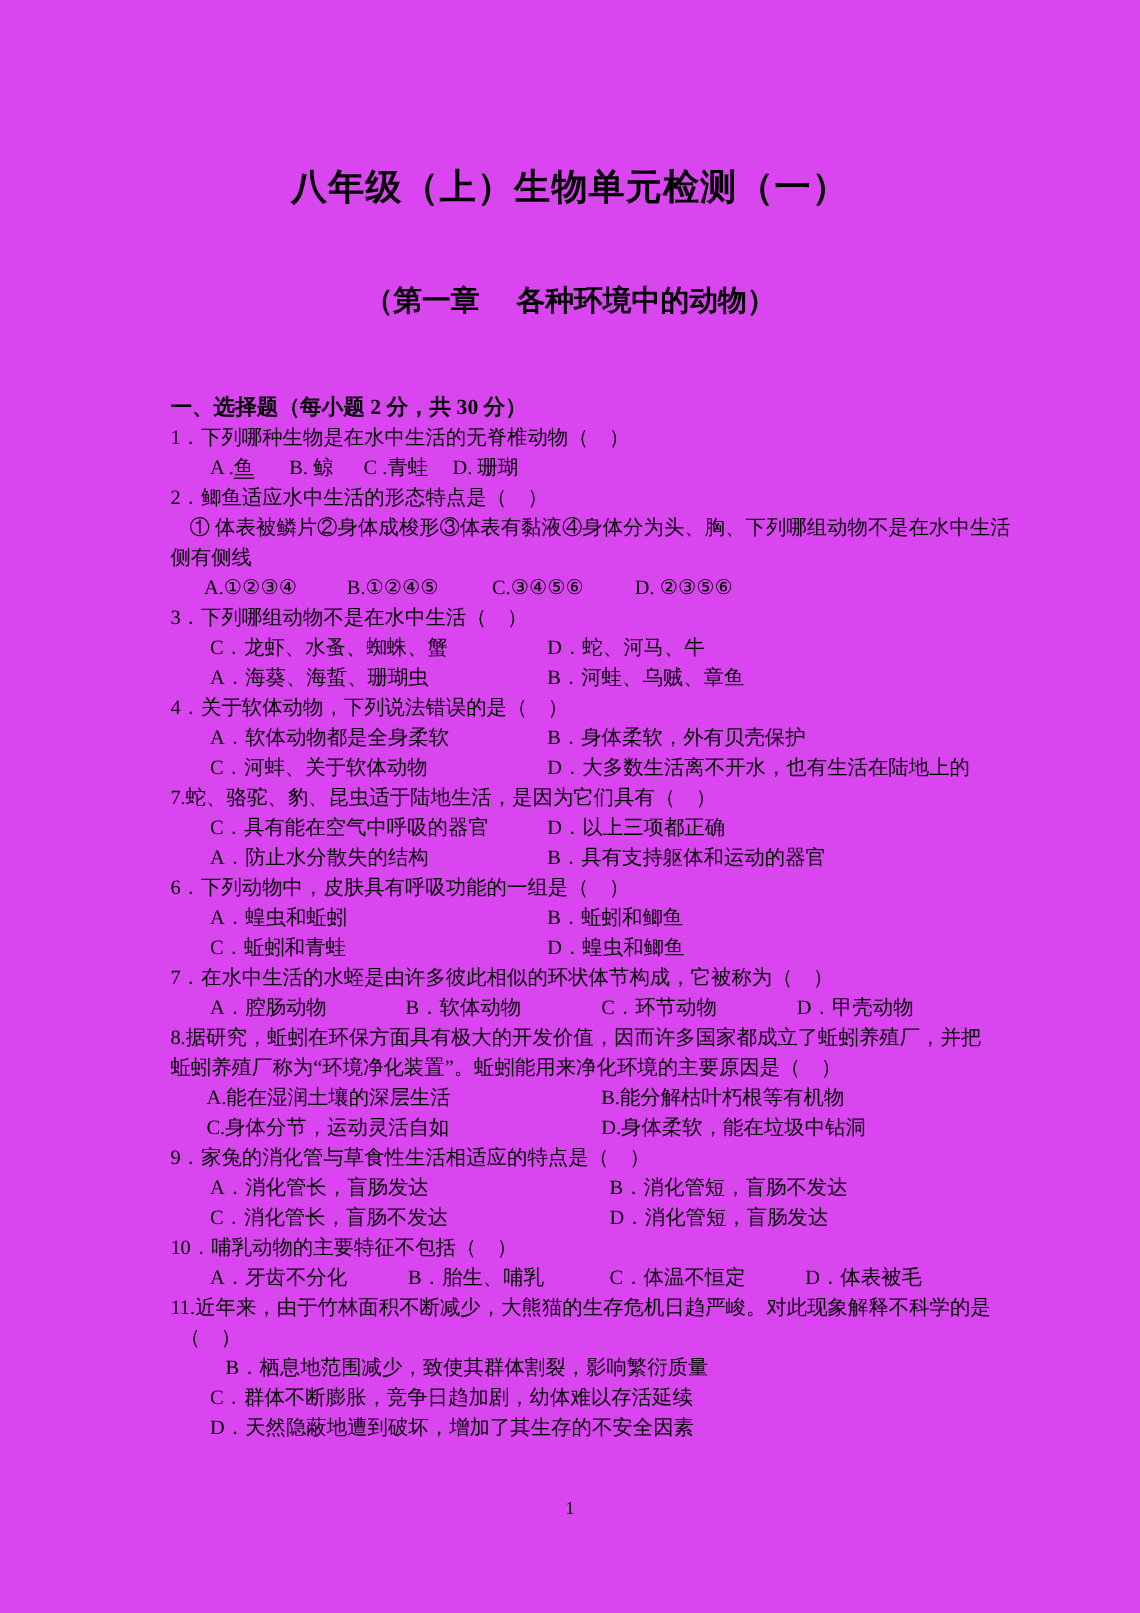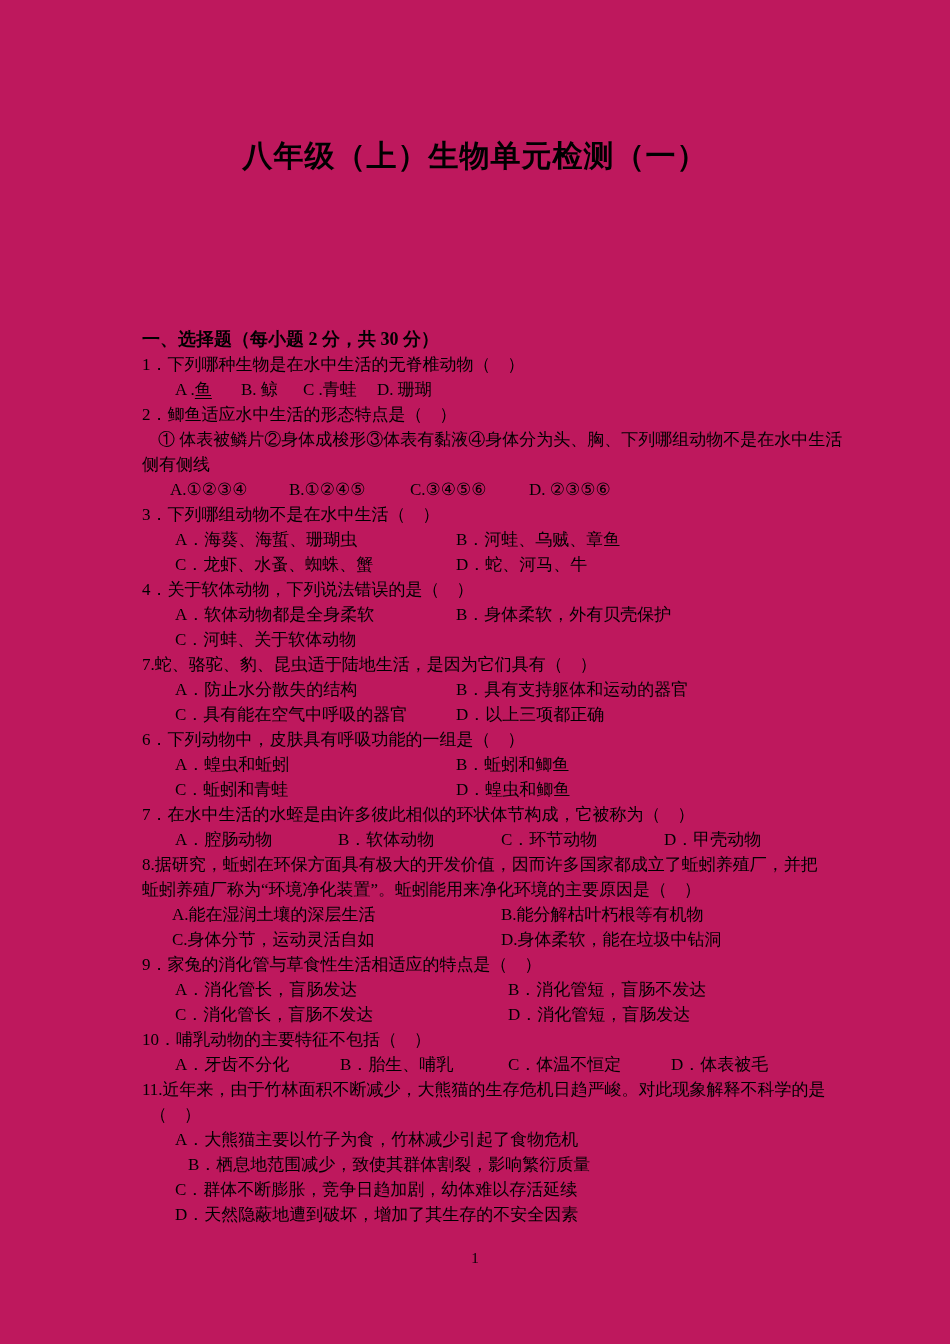--- a/index.html
+++ b/index.html
@@ -1,19 +1,19 @@
 <!DOCTYPE html>
 <html><head>
 <meta charset="utf-8">
 <style>
   html,body{margin:0;padding:0;background:#ffffff;}
   .page{
     position:relative;
     width:950px;height:1344px;
-    background:#be185d;color:#000000;
+    background:#d946ef;color:#000000;
     font-family:"Liberation Serif","DejaVu Serif",serif;
     font-size:17px;
     overflow:hidden;
   }
   .doc-title{
     position:absolute;top:136px;left:0;width:950px;
     text-align:center;
     font-family:"Liberation Sans","DejaVu Sans",sans-serif;
     font-weight:bold;font-size:30px;letter-spacing:1px;
   }
@@ -38,20 +38,21 @@
     position:absolute;top:1250px;left:0;width:950px;
     text-align:center;font-size:15px;
   }
 </style>
 </head>
 <body>
 
 <div class="page">
 
   <div class="doc-title">八年级（上）生物单元检测（一）</div>
+  <div class="doc-subtitle">（第一章　 各种环境中的动物）</div>
 
   <div class="content">
 
     <div class="heading">一、选择题（每小题 2 分，共 30 分）</div>
 
     <div class="line">1．下列哪种生物是在水中生活的无脊椎动物（　）</div>
     <div class="line">
       <span style="left:33px"><span>A .</span><span class="u">鱼</span></span>
       <span style="left:99px">B. 鲸</span>
       <span style="left:161px">C .青蛙</span>
@@ -65,45 +66,46 @@
     <div class="line">侧有侧线</div>
     <div class="line">
       <span style="left:28px">A.①②③④</span>
       <span style="left:147px">B.①②④⑤</span>
       <span style="left:268px">C.③④⑤⑥</span>
       <span style="left:387px">D. ②③⑤⑥</span>
     </div>
 
     <div class="line">3．下列哪组动物不是在水中生活（　）</div>
     <div class="line">
+      <span style="left:33px">C．龙虾、水蚤、蜘蛛、蟹</span>
+      <span style="left:314px">D．蛇、河马、牛</span>
+    </div>
+    <div class="line">
       <span style="left:33px">A．海葵、海蜇、珊瑚虫</span>
       <span style="left:314px">B．河蛙、乌贼、章鱼</span>
-    </div>
-    <div class="line">
-      <span style="left:33px">C．龙虾、水蚤、蜘蛛、蟹</span>
-      <span style="left:314px">D．蛇、河马、牛</span>
     </div>
 
     <div class="line">4．关于软体动物，下列说法错误的是（　）</div>
     <div class="line">
       <span style="left:33px">A．软体动物都是全身柔软</span>
       <span style="left:314px">B．身体柔软，外有贝壳保护</span>
     </div>
     <div class="line">
       <span style="left:33px">C．河蚌、关于软体动物</span>
+      <span style="left:314px">D．大多数生活离不开水，也有生活在陆地上的</span>
     </div>
 
     <div class="line">7.蛇、骆驼、豹、昆虫适于陆地生活，是因为它们具有（　）</div>
     <div class="line">
+      <span style="left:33px">C．具有能在空气中呼吸的器官</span>
+      <span style="left:314px">D．以上三项都正确</span>
+    </div>
+    <div class="line">
       <span style="left:33px">A．防止水分散失的结构</span>
       <span style="left:314px">B．具有支持躯体和运动的器官</span>
-    </div>
-    <div class="line">
-      <span style="left:33px">C．具有能在空气中呼吸的器官</span>
-      <span style="left:314px">D．以上三项都正确</span>
     </div>
 
     <div class="line">6．下列动物中，皮肤具有呼吸功能的一组是（　）</div>
     <div class="line">
       <span style="left:33px">A．蝗虫和蚯蚓</span>
       <span style="left:314px">B．蚯蚓和鲫鱼</span>
     </div>
     <div class="line">
       <span style="left:33px">C．蚯蚓和青蛙</span>
       <span style="left:314px">D．蝗虫和鲫鱼</span>
@@ -144,23 +146,20 @@
       <span style="left:198px">B．胎生、哺乳</span>
       <span style="left:366px">C．体温不恒定</span>
       <span style="left:529px">D．体表被毛</span>
     </div>
 
     <div class="line">11.近年来，由于竹林面积不断减少，大熊猫的生存危机日趋严峻。对此现象解释不科学的是</div>
     <div class="line">
       <span style="left:8px">（　）</span>
     </div>
     <div class="line">
-      <span style="left:33px">A．大熊猫主要以竹子为食，竹林减少引起了食物危机</span>
-    </div>
-    <div class="line">
       <span style="left:46px">B．栖息地范围减少，致使其群体割裂，影响繁衍质量</span>
     </div>
     <div class="line">
       <span style="left:33px">C．群体不断膨胀，竞争日趋加剧，幼体难以存活延续</span>
     </div>
     <div class="line">
       <span style="left:33px">D．天然隐蔽地遭到破坏，增加了其生存的不安全因素</span>
     </div>
 
   </div>

